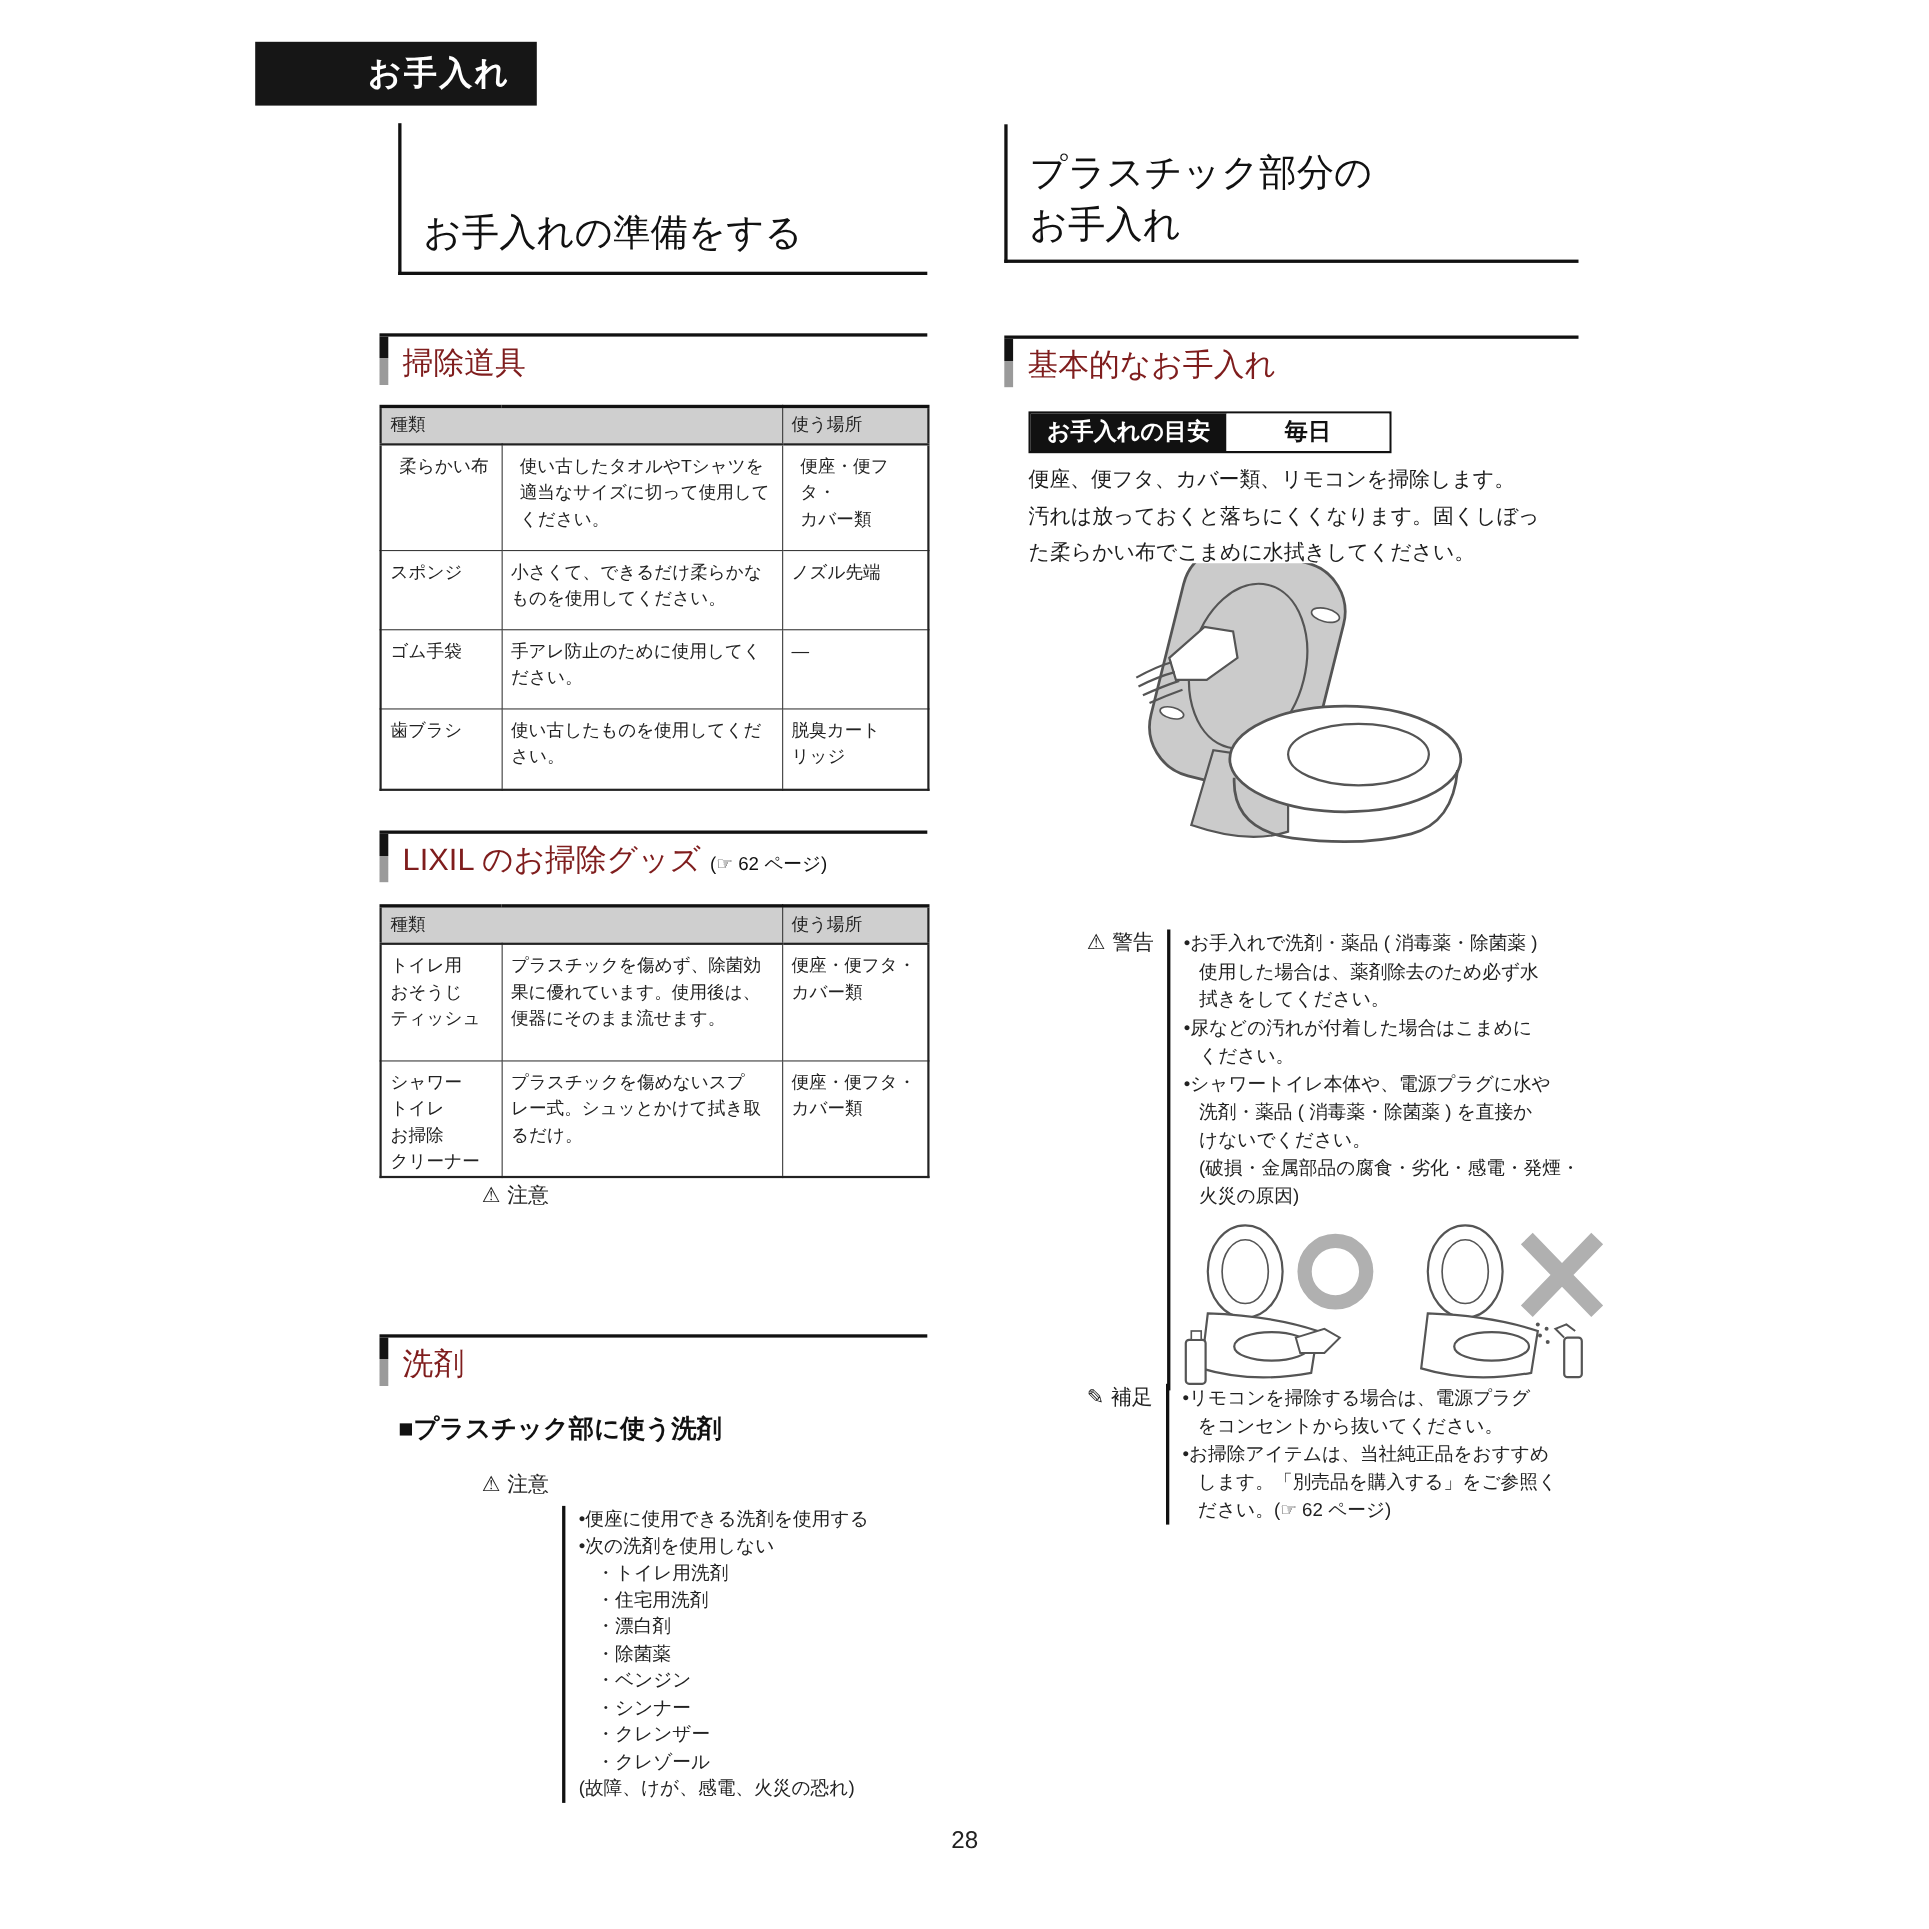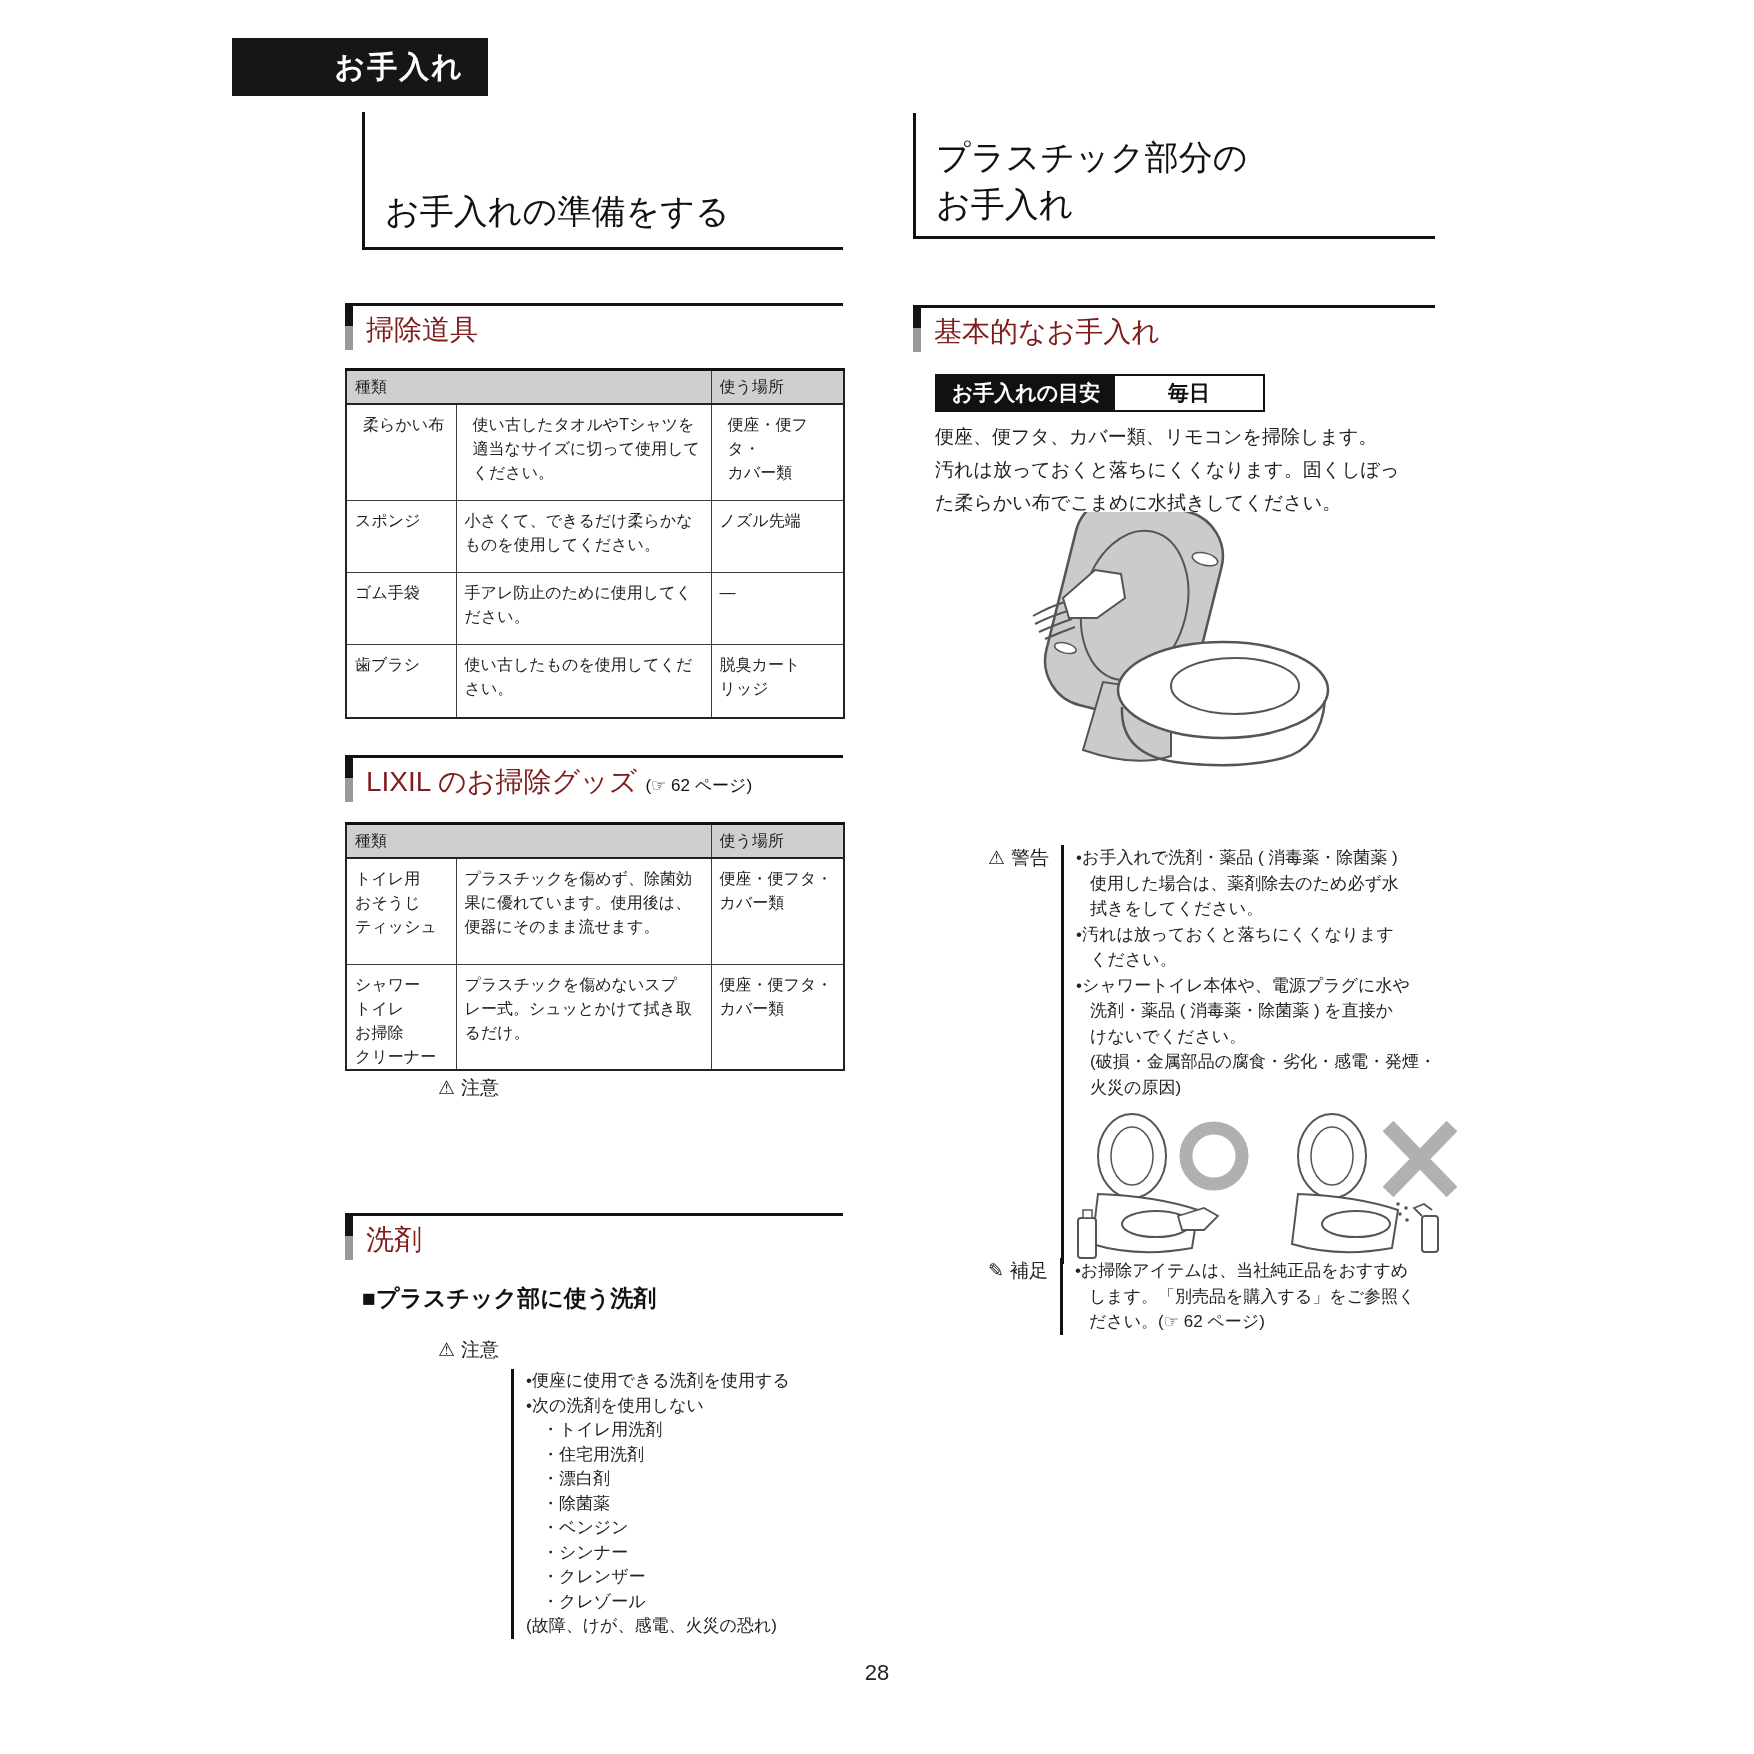--- a/index.html
+++ b/index.html
@@ -274,21 +274,21 @@
   </svg>
 
   <div class="callout" id="warning">
     <div class="callout-label">
       <span class="callout-icon">⚠</span><span>警告</span>
     </div>
     <div class="callout-body">
       <div class="callout-item">•お手入れで洗剤・薬品 ( 消毒薬・除菌薬 )
 使用した場合は、薬剤除去のため必ず水
 拭きをしてください。</div>
-      <div class="callout-item">•汚れは放っておくと落ちにくくなります
+      <div class="callout-item">•尿などの汚れが付着した場合はこまめに
 ください。</div>
       <div class="callout-item">•シャワートイレ本体や、電源プラグに水や
 洗剤・薬品 ( 消毒薬・除菌薬 ) を直接か
 けないでください。
 (破損・金属部品の腐食・劣化・感電・発煙・
 火災の原因)</div>
       <svg class="illus-ox" viewBox="0 0 385 152" xmlns="http://www.w3.org/2000/svg">
 
         <ellipse cx="56" cy="44" rx="34" ry="42" fill="#fff" stroke="#555" stroke-width="2"></ellipse>
         <ellipse cx="56" cy="44" rx="21" ry="29" fill="none" stroke="#555" stroke-width="1.5"></ellipse>
@@ -312,20 +312,22 @@
         <path d="M312 14 L376 80 M376 14 L312 80" stroke="#b0b0b0" stroke-width="15" fill="none"></path>
       </svg>
     </div>
   </div>
 
   <div class="callout" id="notes">
     <div class="callout-label">
       <span class="callout-icon">✎</span><span>補足</span>
     </div>
     <div class="callout-body">
+      <div class="callout-item">•リモコンを掃除する場合は、電源プラグ
+をコンセントから抜いてください。</div>
       <div class="callout-item">•お掃除アイテムは、当社純正品をおすすめ
 します。「別売品を購入する」をご参照く
 ださい。(☞ 62 ページ)</div>
     </div>
   </div>
 
   <div id="page-num">28</div>
 
 </div>
 

